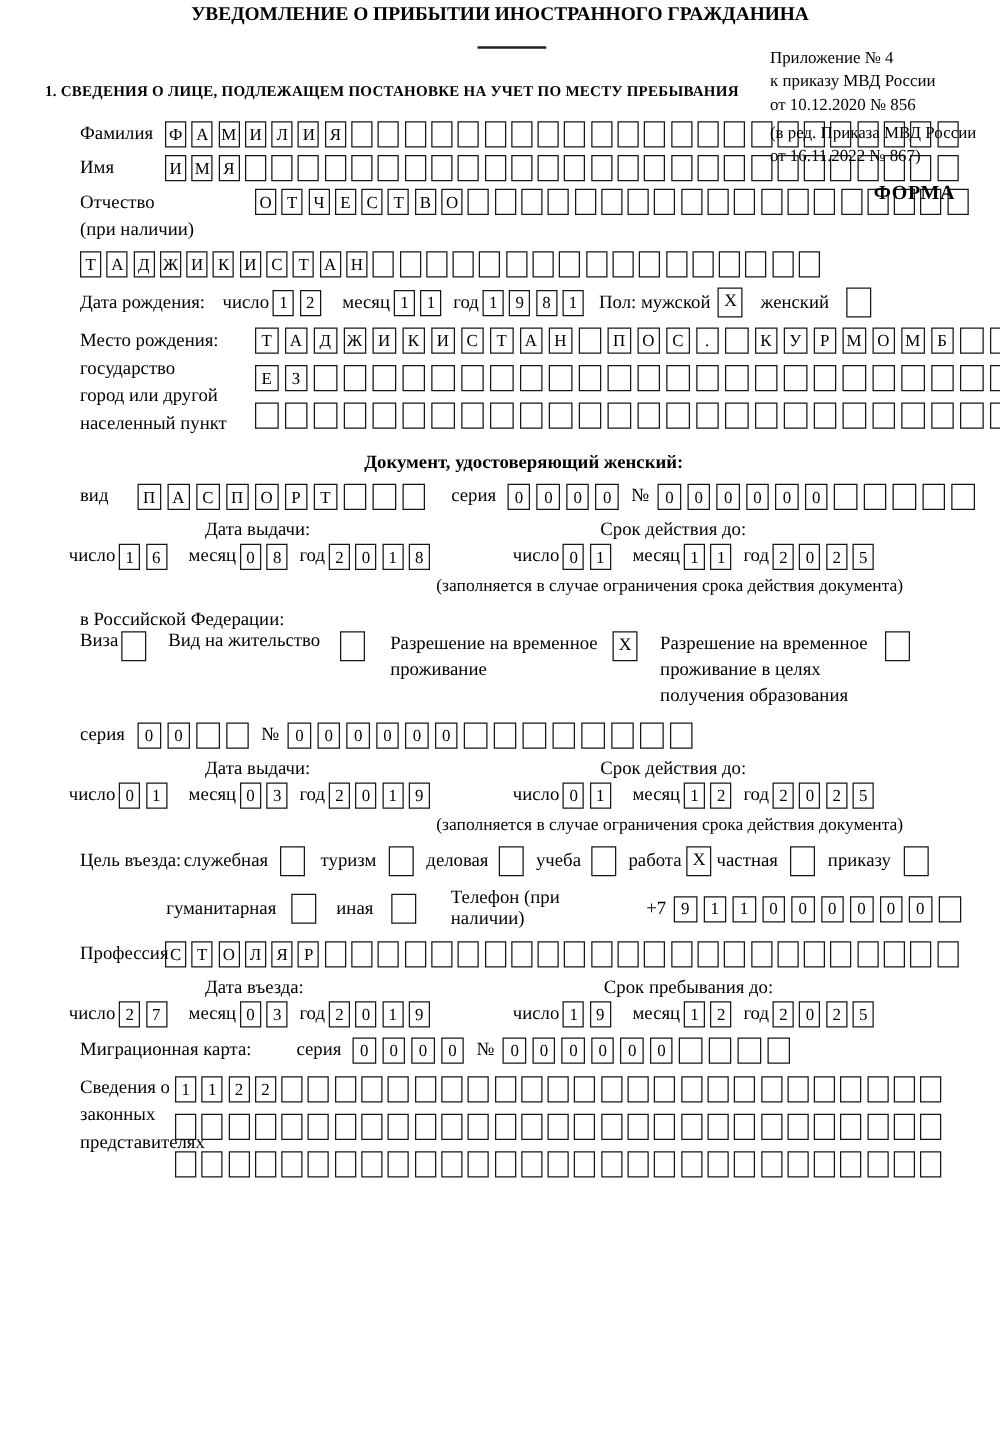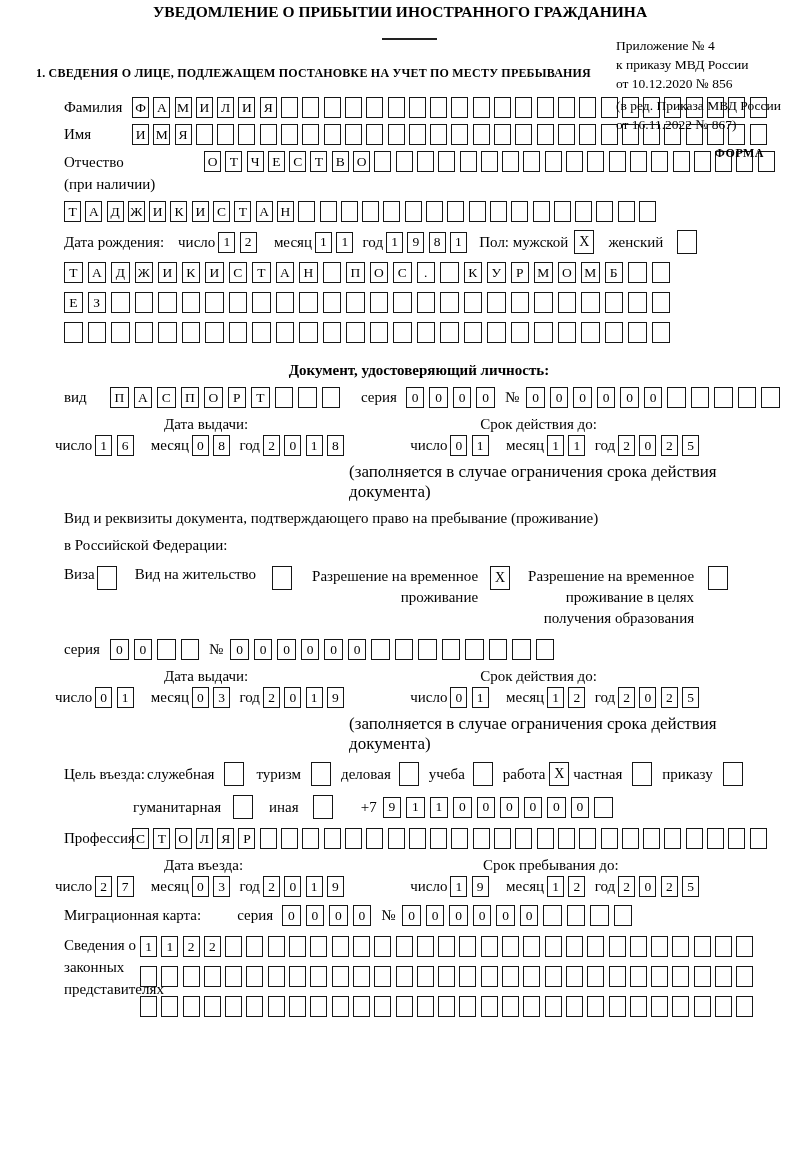--- a/index.html
+++ b/index.html
@@ -4,21 +4,21 @@
 <style>
   html,body{margin:0;padding:0;background:#fff;}
   .page{
     position:relative;width:800px;height:1163px;background:#fff;color:#000;
     font-family:"Liberation Serif","DejaVu Serif",serif;font-size:15px;
     overflow:hidden;box-sizing:border-box;
   }
   
   .hdr{position:absolute;left:616px;top:36px;font-size:13.5px;line-height:19px;}
   .hdr .hdr2{margin-top:3px;}
-  .forma{position:absolute;right:36px;top:146px;font-weight:bold;font-size:12px;letter-spacing:.5px;}
+  .forma{position:absolute;right:36px;top:146px;font-weight:bold;font-size:16px;letter-spacing:.5px;}
   
   .title{margin:0;text-align:center;font-weight:bold;font-size:15.5px;line-height:23px;}
   .title-underline{display:inline-block;width:55px;border-bottom:2px solid #222;height:14px;margin-left:18px;}
   .sec-head{margin:20px 0 0 36px;font-weight:bold;font-size:12px;letter-spacing:.2px;}
   
   .content{padding-left:64px;padding-right:26px;margin-top:16px;}
   .row{display:flex;align-items:center;margin-bottom:6px;}
   .cells{display:flex;flex-wrap:nowrap;}
   .cell{
     flex:none;box-sizing:border-box;width:17px;height:21px;margin-right:4.3px;
@@ -29,25 +29,25 @@
   .cb{display:inline-flex;}
   .cb .cell{width:20px;height:24px;font-size:14px;margin-right:0;}
   .lblcol{flex:none;}
   .stack{line-height:22px;}
   .rows-gap .cells{margin-bottom:9px;}
   .center-bold{text-align:center;font-weight:bold;margin:10px 0 8px 0;}
   .dg{display:inline-flex;align-items:center;justify-content:flex-end;}
   .dg .dlbl{margin-right:3px;}
   .dg .gap{width:13px;}
   .dg .gap-s{width:5px;}
-  .note{font-size:17px;}
+  .note{font-size:14px;}
   .dates-lbls{margin-bottom:2px;margin-top:8px;}
   .mt8{margin-top:8px;}
   .nowrap{white-space:nowrap;}
-  .ctr{text-align:right;line-height:21px;}
+  .ctr{text-align:left;line-height:21px;}
 </style>
 </head>
 <body>
 
 <div class="page">
 
   <div class="hdr">
     <div>Приложение № 4</div>
     <div>к приказу МВД России</div>
     <div>от 10.12.2020 № 856</div>
@@ -233,20 +233,26 @@
       <span class="cb" style="margin-left:6px">
           <span class="cell">X</span>
         </span>
       <span style="margin-left:14px">женский</span>
       <span class="cb" style="margin-left:14px">
           <span class="cell"></span>
         </span>
     </div>
 
     <div class="row mt8" style="align-items:flex-start">
+      <span class="lblcol stack" style="width:140px">
+        <span style="display:block">Место рождения:</span>
+        <span style="display:block">государство</span>
+        <span style="display:block">город или другой</span>
+        <span style="display:block">населенный пункт</span>
+      </span>
       <span class="rows-gap">
         <span class="cells wide">
             <span class="cell">Т</span>
             <span class="cell">А</span>
             <span class="cell">Д</span>
             <span class="cell">Ж</span>
             <span class="cell">И</span>
             <span class="cell">К</span>
             <span class="cell">И</span>
             <span class="cell">С</span>
@@ -321,21 +327,21 @@
             <span class="cell"></span>
             <span class="cell"></span>
             <span class="cell"></span>
             <span class="cell"></span>
             <span class="cell"></span>
             <span class="cell"></span>
           </span>
       </span>
     </div>
 
-    <div class="center-bold">Документ, удостоверяющий личность:</div>
+    <div class="center-bold">Документ, удостоверяющий женский:</div>
 
     <div class="row">
       <span class="lblcol" style="width:46px">вид</span>
       <span class="cells wide">
           <span class="cell">П</span>
           <span class="cell">А</span>
           <span class="cell">С</span>
           <span class="cell">П</span>
           <span class="cell">О</span>
           <span class="cell">Р</span>
@@ -410,24 +416,23 @@
         <span class="cells">
             <span class="cell">2</span>
             <span class="cell">0</span>
             <span class="cell">2</span>
             <span class="cell">5</span>
           </span>
       </span>
     </div>
     <div class="note" style="margin:2px 0 8px 285px">(заполняется в случае ограничения срока действия документа)</div>
 
-    <div>Вид и реквизиты документа, подтверждающего право на пребывание (проживание)</div>
     <div style="margin-top:10px">в Российской Федерации:</div>
 
-    <div class="row" style="align-items:flex-start;margin-top:12px">
+    <div class="row" style="align-items:flex-start;margin-top:0">
       <span class="nowrap">Виза</span>
       <span class="cb" style="margin-left:2px">
           <span class="cell"></span>
         </span>
       <span class="nowrap" style="margin-left:18px">Вид на жительство</span>
       <span class="cb" style="margin-left:16px">
           <span class="cell"></span>
         </span>
       <span class="ctr" style="margin-left:20px">
         <span style="display:block">Разрешение на временное</span>
@@ -557,20 +562,21 @@
 
     <div class="row" style="margin-top:9px">
       <span style="margin-left:69px">гуманитарная</span>
       <span class="cb" style="margin-left:12px">
           <span class="cell"></span>
         </span>
       <span style="margin-left:16px">иная</span>
       <span class="cb" style="margin-left:14px">
           <span class="cell"></span>
         </span>
+      <span style="margin-left:28px">Телефон (при наличии)</span>
       <span style="margin-left:28px">+7</span>
       <span class="cells wide" style="margin-left:6px">
           <span class="cell">9</span>
           <span class="cell">1</span>
           <span class="cell">1</span>
           <span class="cell">0</span>
           <span class="cell">0</span>
           <span class="cell">0</span>
           <span class="cell">0</span>
           <span class="cell">0</span>

